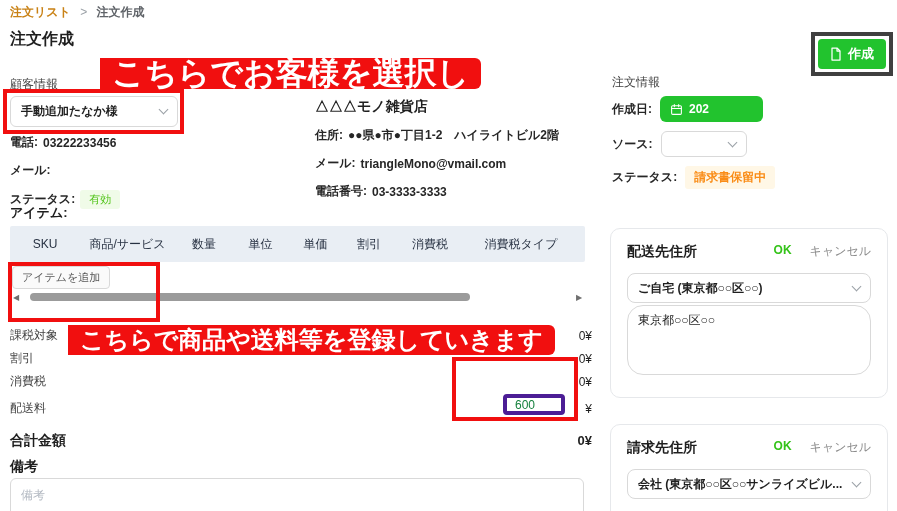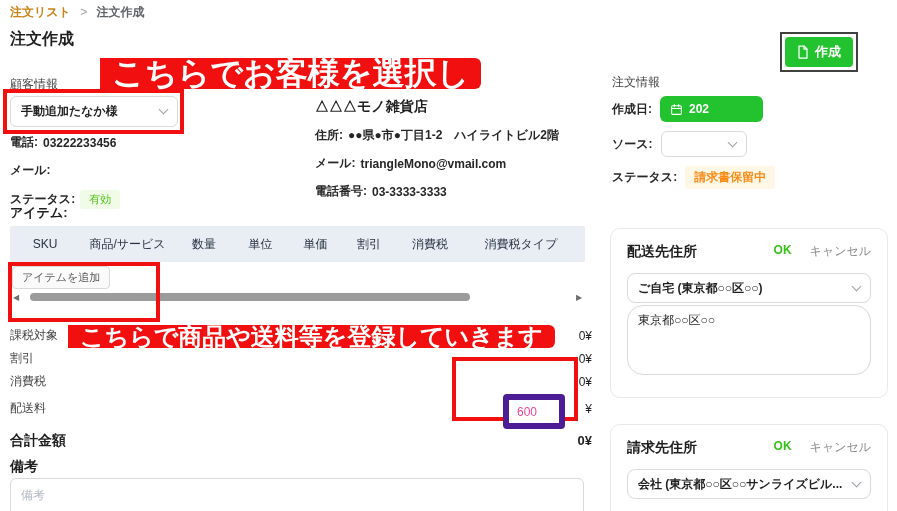--- a/index.html
+++ b/index.html
@@ -16,25 +16,25 @@
   .breadcrumb .bc-link { color:#c98216; text-decoration:none; cursor:pointer; }
   .breadcrumb .bc-sep { color:#9aa0a6; margin:0 6px; font-weight:400; }
   .breadcrumb .bc-current { color:#5f6368; }
   .page-title { position:absolute; left:10px; top:29px; font-size:16px; font-weight:700; color:#1f1f1f; }
 
   
   .anno-rect { position:absolute; border:4px solid #f10f0f; background:transparent; pointer-events:none; }
   .anno-banner { position:absolute; background:#f10f0f; color:#fff; font-weight:700;
                  display:flex; align-items:center; padding:0 12px; border-radius:0 6px 6px 0; z-index:12; }
   .banner-customer { left:100px; top:58px; height:31px; font-size:32px; z-index:12; }
-  .banner-items { left:68px; top:325px; height:23px; font-size:24px; z-index:12; }
+  .banner-items { left:68px; top:325px; height:30px; font-size:24px; z-index:12; }
   .rect-select { left:3px; top:89px; width:181px; height:45px; z-index:9; }
   .rect-additem { left:8px; top:262px; width:152px; height:60px; z-index:8; }
   .rect-shipfee { left:452px; top:357px; width:126px; height:64px; background:#fff; z-index:11; pointer-events:auto; }
-  .rect-create { position:absolute; left:780px; top:32px; padding:3px; border:2px solid #404040; }
+  .rect-create { position:absolute; left:811px; top:32px; padding:3px; border:4px solid #404040; }
 
   
   .btn-create { display:flex; align-items:center; gap:6px; background:#22c32e; color:#fff;
                 border:none; border-radius:4px; padding:6px 12px; font-weight:700; font-size:13px; cursor:pointer;
                 font-family:"Liberation Sans",sans-serif; }
   .btn-add-item { position:absolute; left:12px; top:266px; background:#fafafa; border:1px solid #d9d9d9;
                   border-radius:4px; font-size:11px; color:#595959; padding:3px 9px; cursor:pointer; z-index:7;
                   font-family:"Liberation Sans",sans-serif; }
 
   
@@ -85,22 +85,22 @@
 
   
   .totals { position:absolute; left:10px; top:324px; width:582px; }
   .t-row { display:flex; justify-content:space-between; align-items:center; height:23px;
            font-size:12px; color:#434343; }
   .t-row .t-val { color:#1f1f1f; }
   .t-row-ship { height:31px; }
   .t-total { display:flex; justify-content:space-between; align-items:center; height:27px; margin-top:3px; }
   .t-total .t-label { font-size:14px; font-weight:700; color:#1f1f1f; }
   .t-total .t-val { font-size:13px; font-weight:700; color:#1f1f1f; }
-  .ship-input { position:absolute; left:47px; top:33px; width:62px; height:35px; border:6px solid #4c1d95;
-                border-radius:4px; padding:0 8px; font-size:12px; color:#ec4899;
+  .ship-input { position:absolute; left:47px; top:33px; width:62px; height:21px; border:4px solid #4c1d95;
+                border-radius:4px; padding:0 8px; font-size:12px; color:#15803d;
                 font-family:"Liberation Sans",sans-serif; }
 
   
   .notes-label { position:absolute; left:10px; top:458px; font-size:14px; font-weight:700; }
   .notes-area { position:absolute; left:10px; top:478px; width:574px; height:62px; border:1px solid #d9d9d9;
                 border-radius:6px; padding:8px 10px; font-size:12px; resize:none; color:#1f1f1f;
                 font-family:"Liberation Sans",sans-serif; }
   .notes-area::placeholder { color:#b3b9c2; }
 
   

